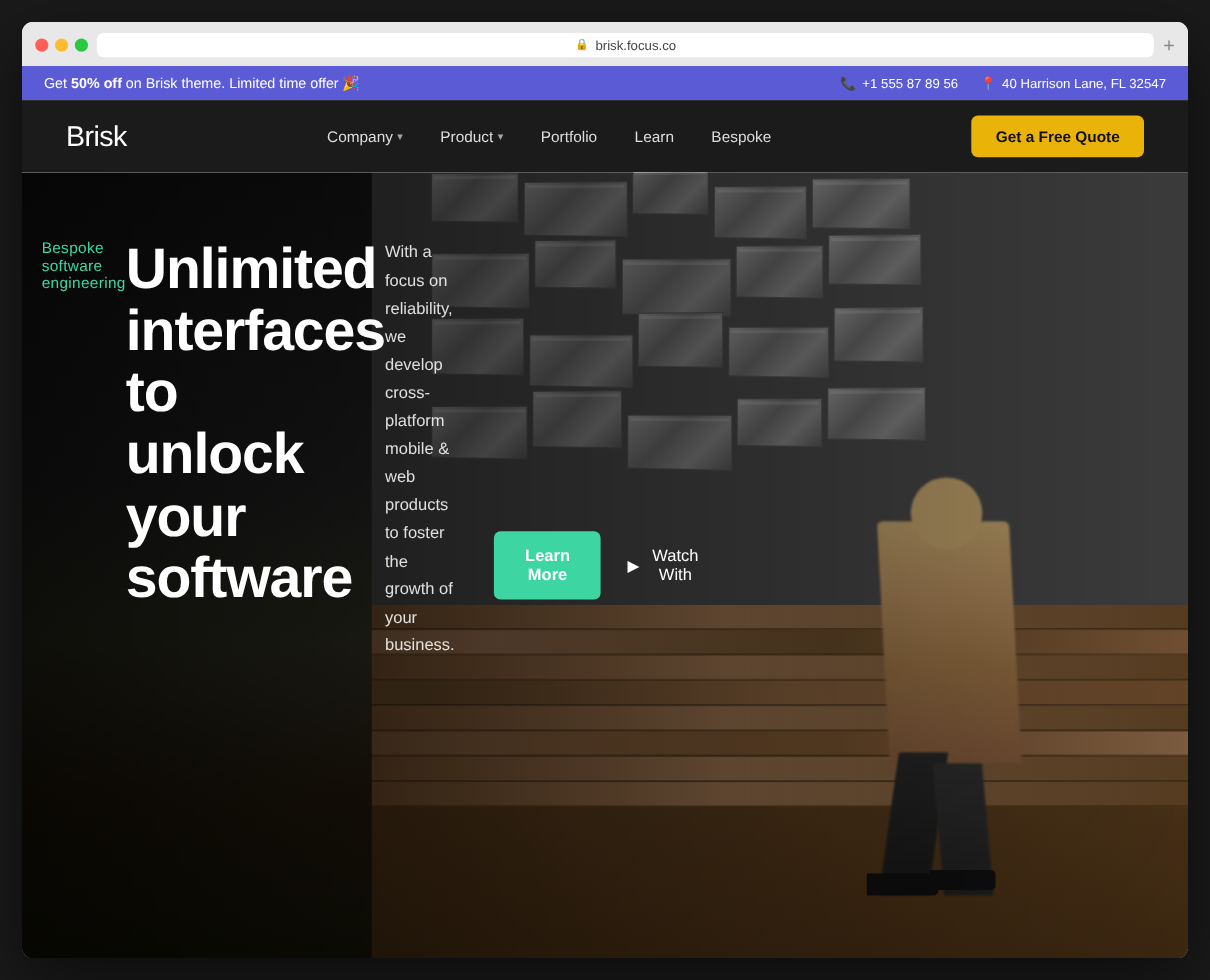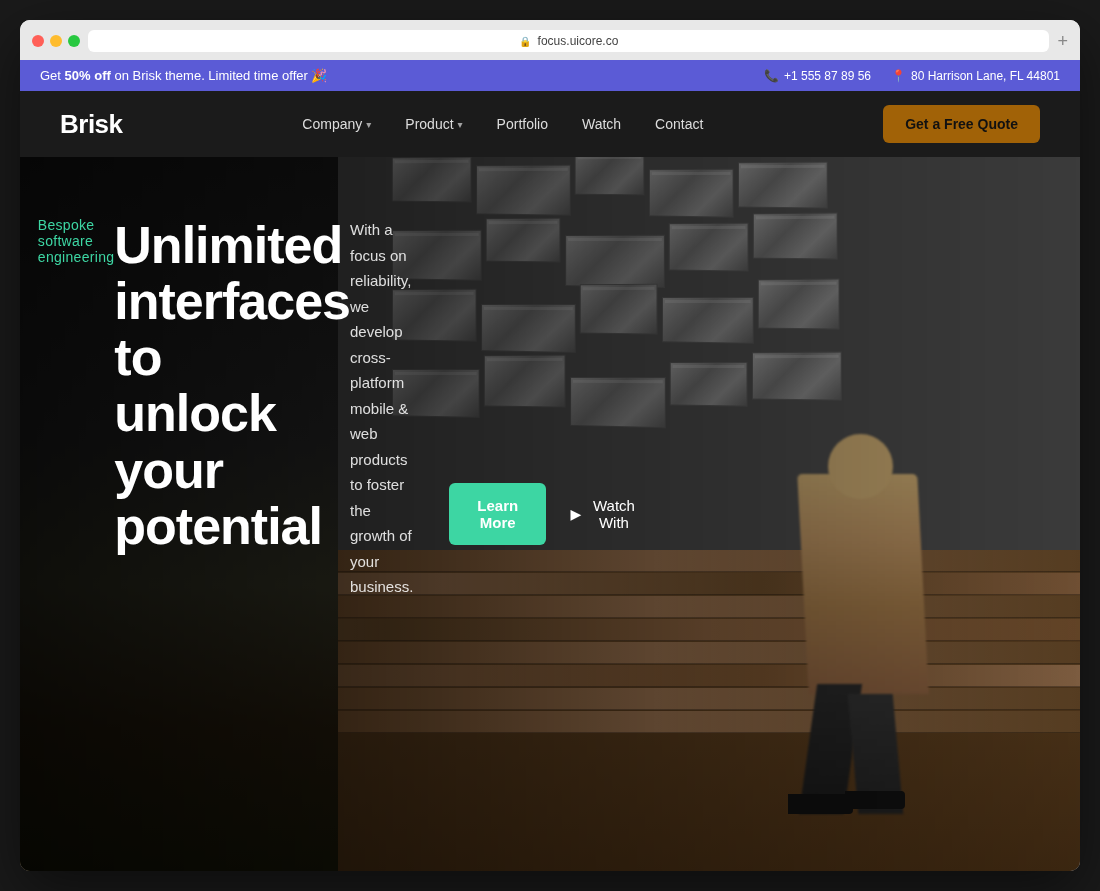--- a/index.html
+++ b/index.html
@@ -119,21 +119,21 @@
       display: flex;
       align-items: center;
       justify-content: space-between;
       height: 66px;
       flex-shrink: 0;
     }
 
     .logo {
       color: #fff;
       font-size: 26px;
-      font-weight: 700;
+      font-weight: 400;
       letter-spacing: -0.5px;
     }
 
     .nav-links {
       display: flex;
       align-items: center;
       gap: 6px;
     }
 
     .nav-item {
@@ -147,21 +147,21 @@
       border-radius: 4px;
       transition: color 0.2s;
     }
 
     .nav-item .chevron {
       font-size: 10px;
       opacity: 0.7;
     }
 
     .nav-cta {
-      background: #a16207;
+      background: #eab308;
       color: #111;
       padding: 11px 22px;
       border-radius: 6px;
       font-size: 14px;
       font-weight: 600;
       cursor: pointer;
       white-space: nowrap;
     }
 
     
@@ -324,62 +324,62 @@
 <div class="browser-window">
 
   <div class="browser-chrome">
     <div class="traffic-lights">
       <div class="tl tl-red"></div>
       <div class="tl tl-yellow"></div>
       <div class="tl tl-green"></div>
     </div>
     <div class="address-bar">
       <span class="lock-icon">🔒</span>
-      <span>focus.uicore.co</span>
+      <span>brisk.focus.co</span>
     </div>
     <div class="browser-new-tab">+</div>
   </div>
 
   <div class="website">
 
     <div class="announcement-bar">
       <div class="promo-text">
         <span>Get </span><strong>50% off</strong><span> on Brisk theme. Limited time offer 🎉</span>
       </div>
       <div class="contact-info">
         <div class="contact-item">
           <span>📞</span>
           <span>+1 555 87 89 56</span>
         </div>
         <div class="contact-item">
           <span>📍</span>
-          <span>80 Harrison Lane, FL 44801</span>
+          <span>40 Harrison Lane, FL 32547</span>
         </div>
       </div>
     </div>
 
     <div class="navbar">
       <div class="logo">Brisk</div>
       <div class="nav-links">
         <div class="nav-item">
           <span>Company</span>
           <span class="chevron">▾</span>
         </div>
         <div class="nav-item">
           <span>Product</span>
           <span class="chevron">▾</span>
         </div>
         <div class="nav-item">
           <span>Portfolio</span>
         </div>
         <div class="nav-item">
-          <span>Watch</span>
+          <span>Learn</span>
         </div>
         <div class="nav-item">
-          <span>Contact</span>
+          <span>Bespoke</span>
         </div>
       </div>
       <div class="nav-cta">Get a Free Quote</div>
     </div>
 
     <div class="hero">
 
       <div class="hero-img-sim">
 
         <div class="metal-panels">
@@ -442,21 +442,21 @@
 
         <div style="position:absolute;bottom:0;left:0;width:30%;height:100%;background:linear-gradient(180deg,#1a1a1a 0%,#2a2a2a 40%,#3a3a2a 60%,#2a2010 80%,#1a1a0a 100%);"></div>
       </div>
 
       <div class="hero-bg"></div>
 
       <div class="hero-content">
         <div class="hero-eyebrow">Bespoke software engineering</div>
         <h1 class="hero-title">
           <span>Unlimited interfaces to</span><br>
-          <span>unlock your potential</span>
+          <span>unlock your software</span>
         </h1>
         <p class="hero-subtitle">With a focus on reliability, we develop cross-platform mobile &amp; web products to foster the growth of your business.</p>
         <div class="hero-actions">
           <button class="btn-primary">Learn More</button>
           <button class="btn-video">
             <span class="play-icon">▶</span>
             <span>Watch With</span>
           </button>
         </div>
       </div>

